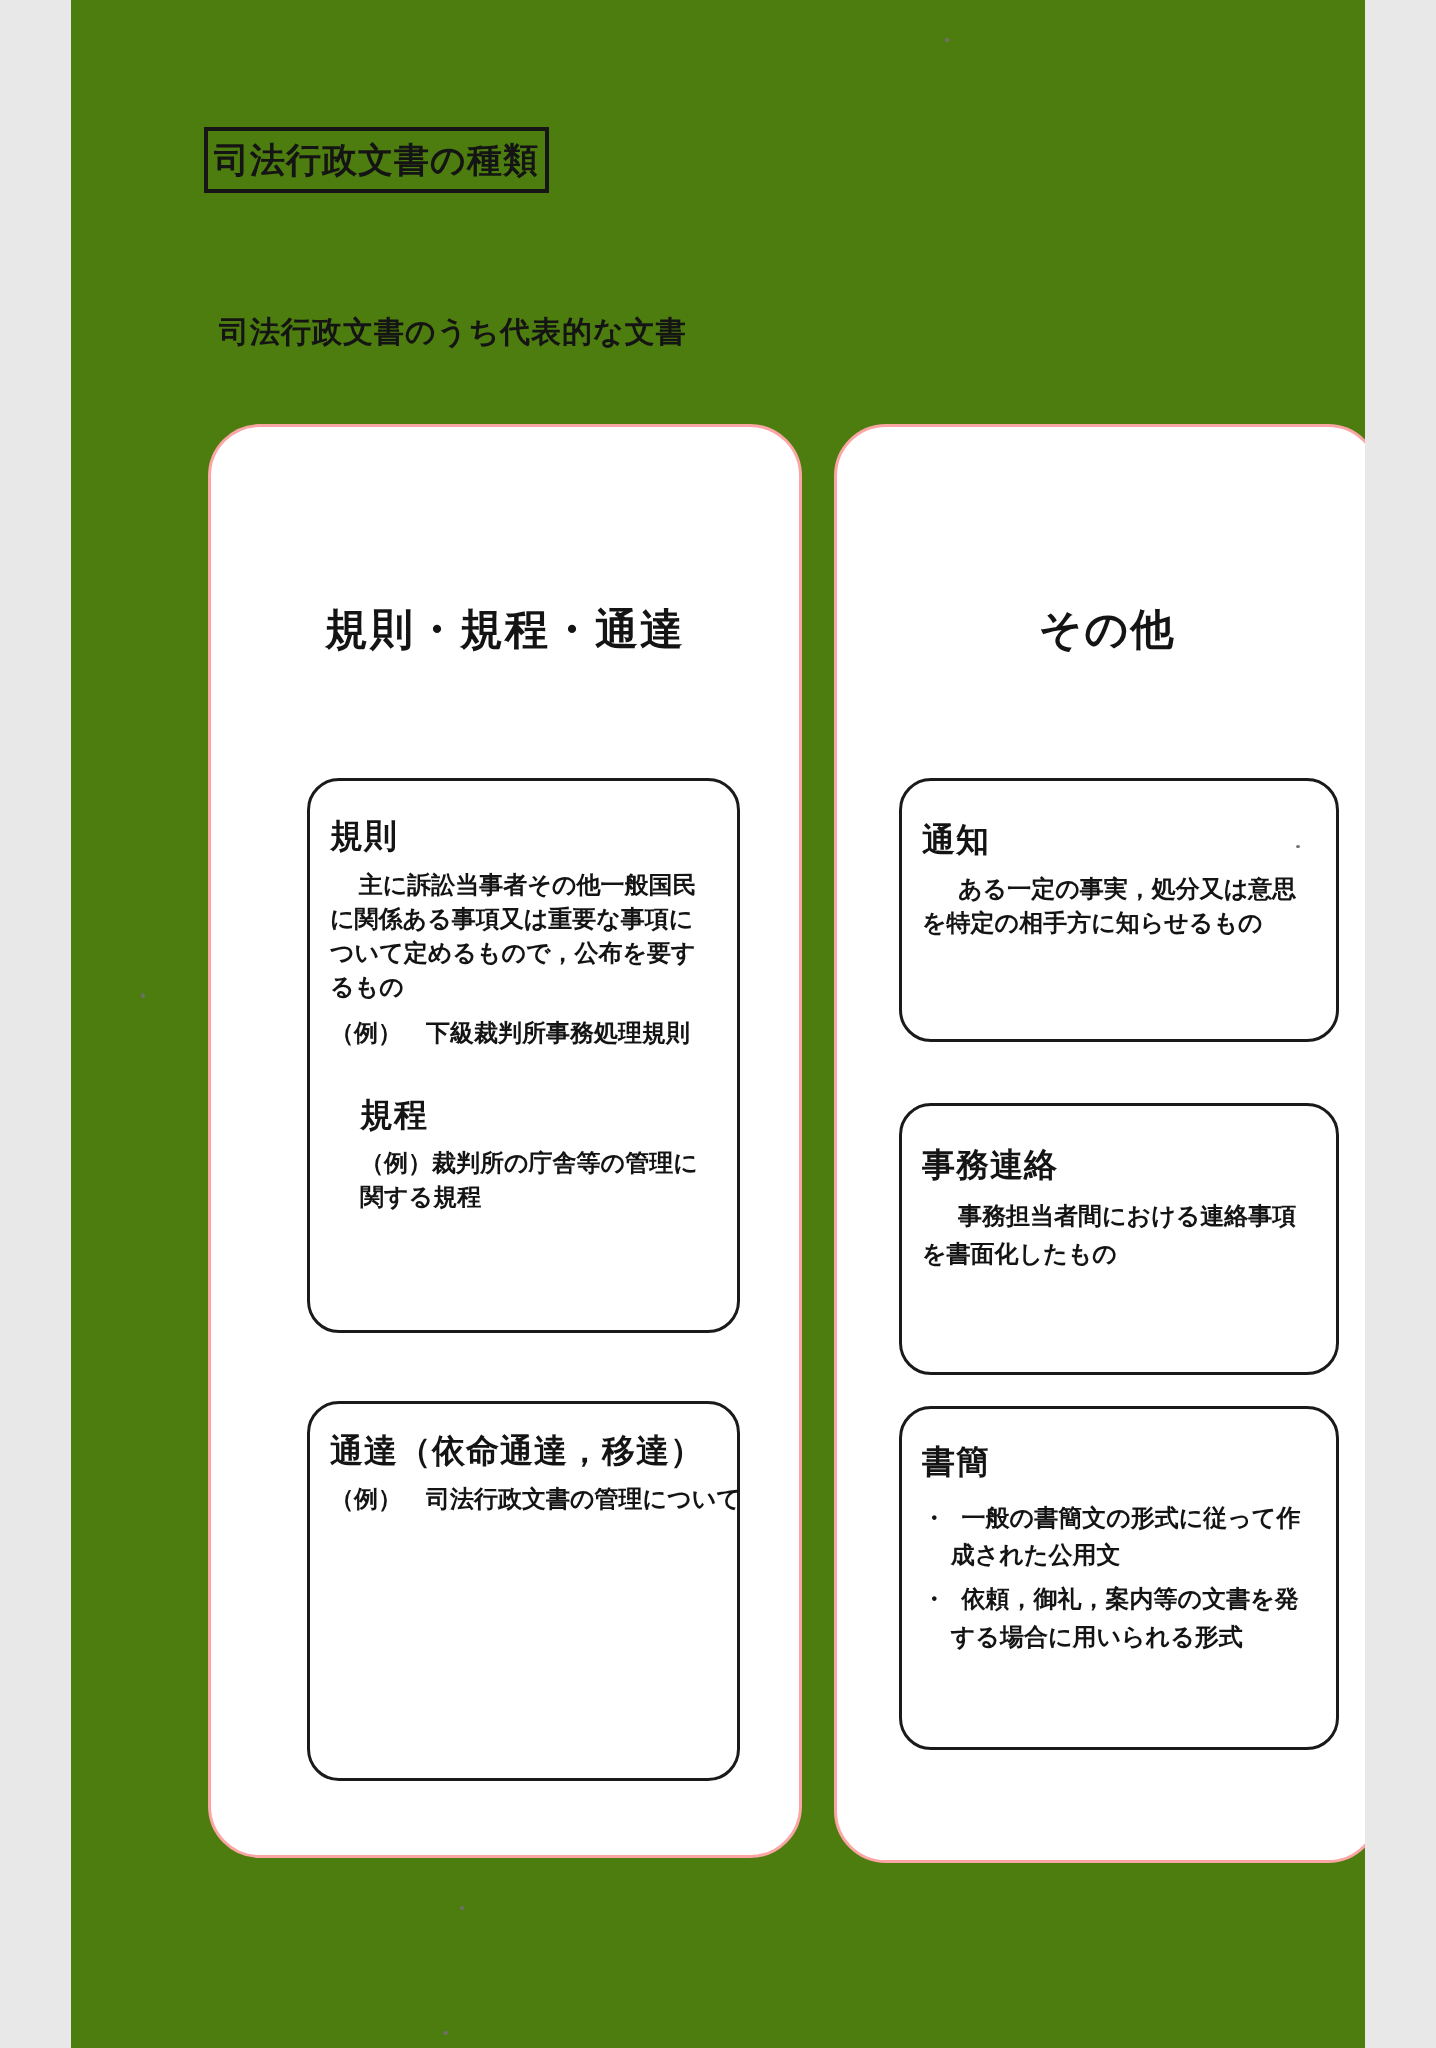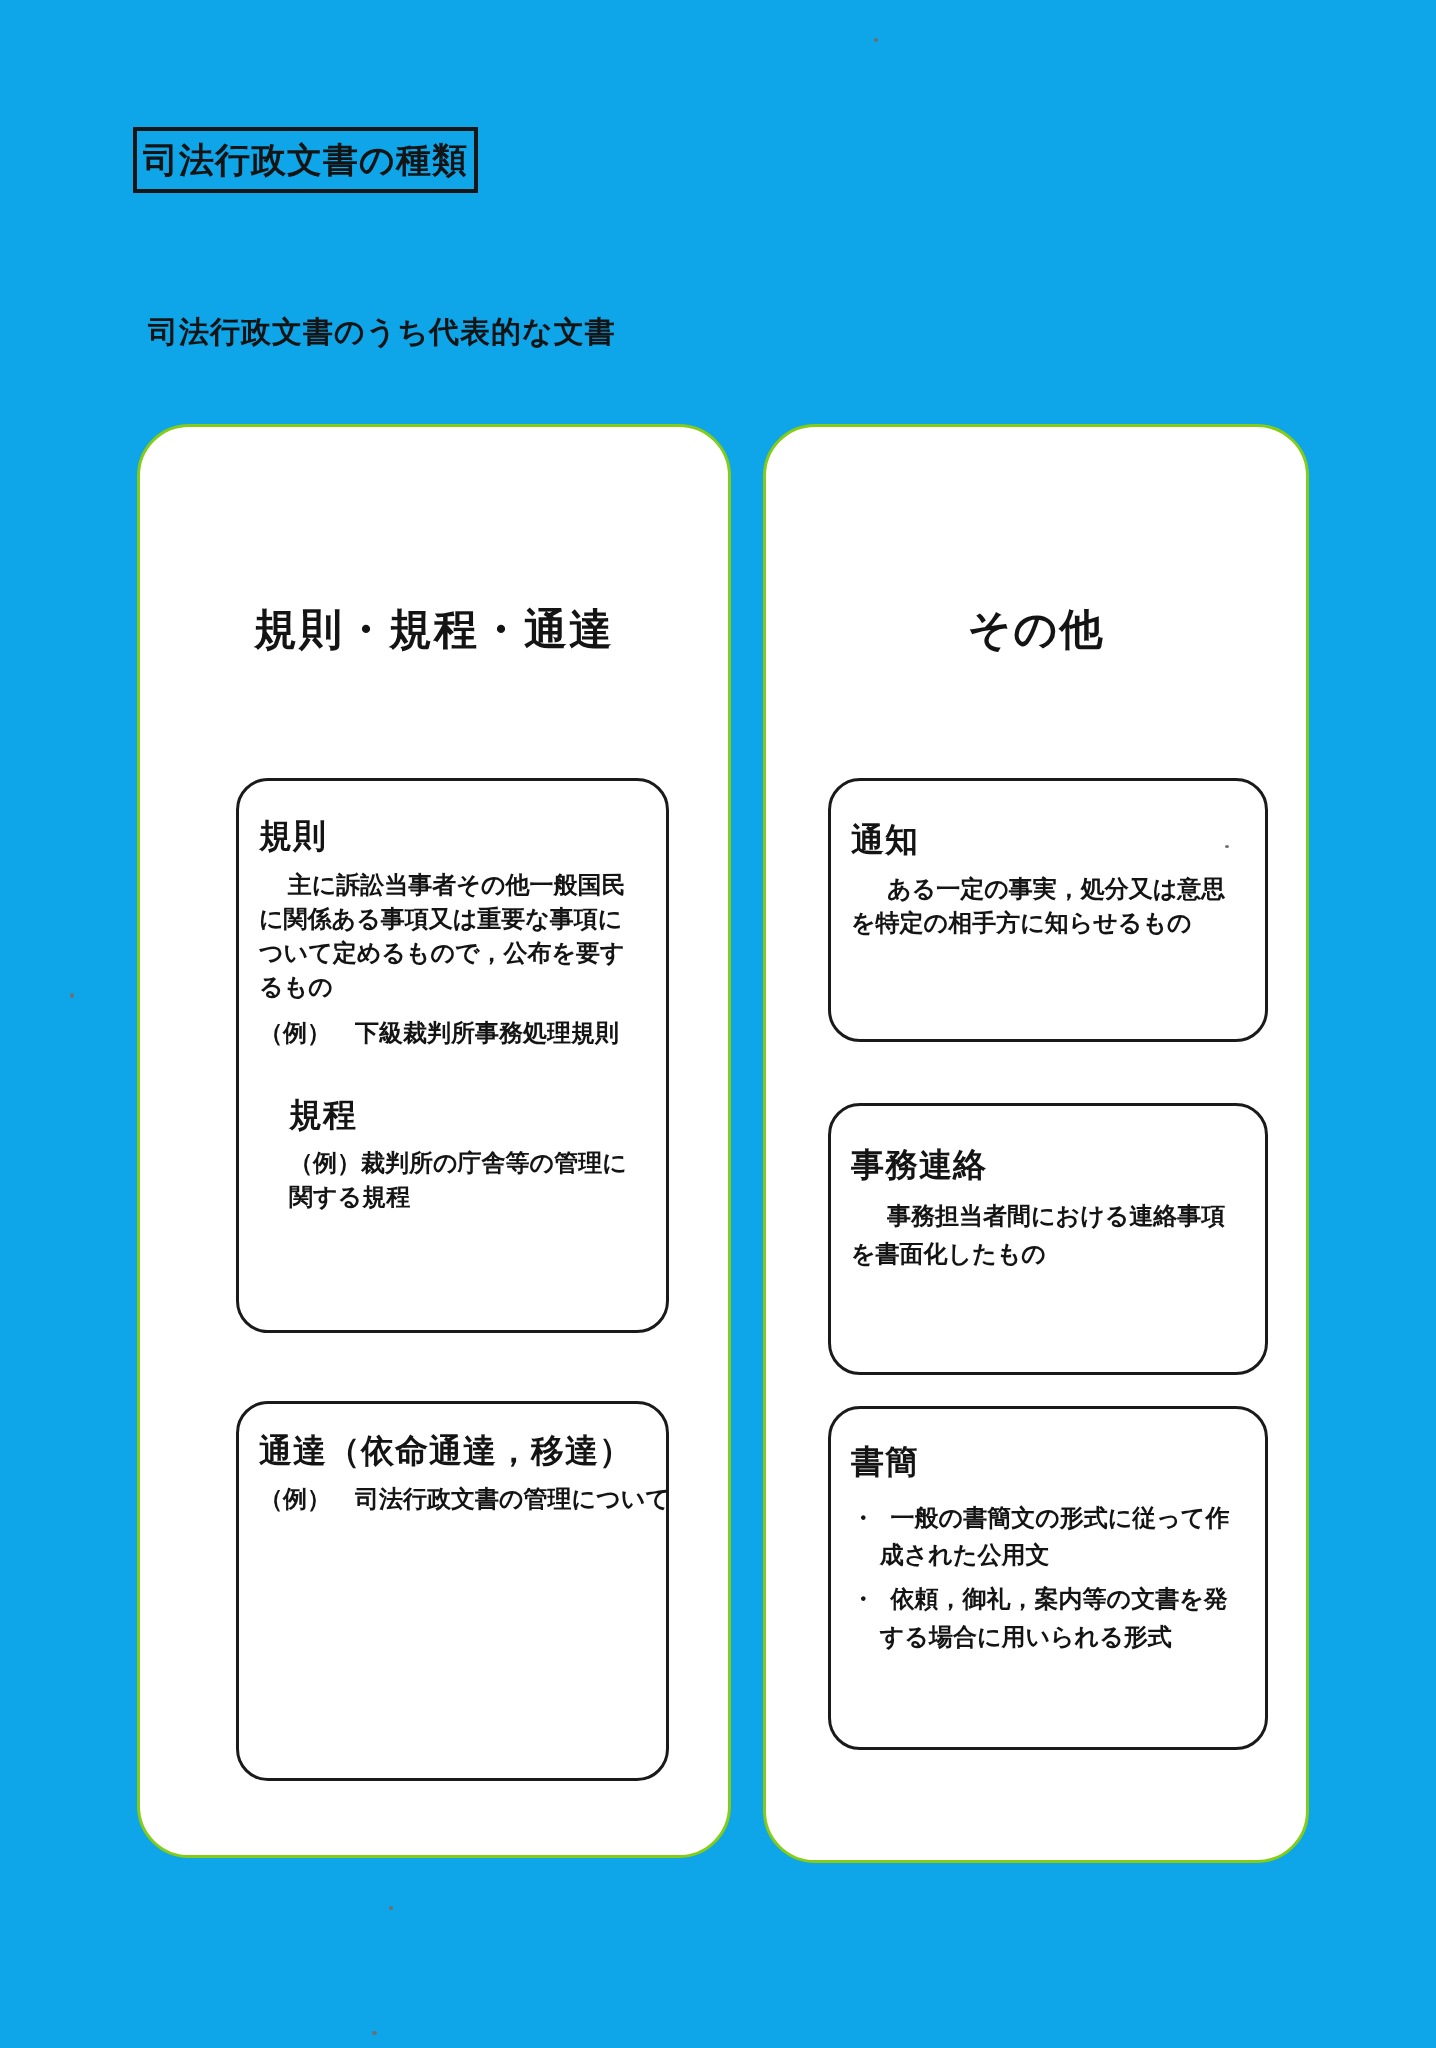--- a/index.html
+++ b/index.html
@@ -1,30 +1,30 @@
 <!DOCTYPE html>
 <html><head>
 <meta charset="utf-8">
 <style>
   html,body{margin:0;padding:0;background:#e8e8e8;}
   .page{
-    position:relative;width:1436px;height:2048px;background:#0ea5e9;
+    position:relative;width:1294px;height:2048px;background:#4d7c0f;
     font-family:"Liberation Sans","DejaVu Sans",sans-serif;color:#141414;
     overflow:hidden;margin:0 auto;
   }
   .title-box{
     position:absolute;left:133px;top:127px;width:337px;height:58px;
     border:4px solid #161616;display:flex;align-items:center;justify-content:center;
     font-size:35px;font-weight:bold;letter-spacing:1px;
   }
   .subtitle{
     position:absolute;left:148px;top:298px;font-size:30px;font-weight:bold;letter-spacing:1px;margin-top:14px;
   }
   .panel{
-    position:absolute;border:3px solid #84cc16;border-radius:52px;background:#fff;
+    position:absolute;border:3px solid #fca5a5;border-radius:52px;background:#fff;
   }
   .panel-left{left:137px;top:424px;width:588px;height:1428px;}
   .panel-right{left:763px;top:424px;width:540px;height:1433px;}
   .panel-header{
     position:absolute;top:174px;left:0;width:100%;text-align:center;
     font-size:43px;font-weight:bold;letter-spacing:2px;
   }
   .inner-box{
     position:absolute;border:3px solid #1a1a1a;border-radius:32px;background:#fff;
     box-sizing:border-box;padding:4px 20px;

